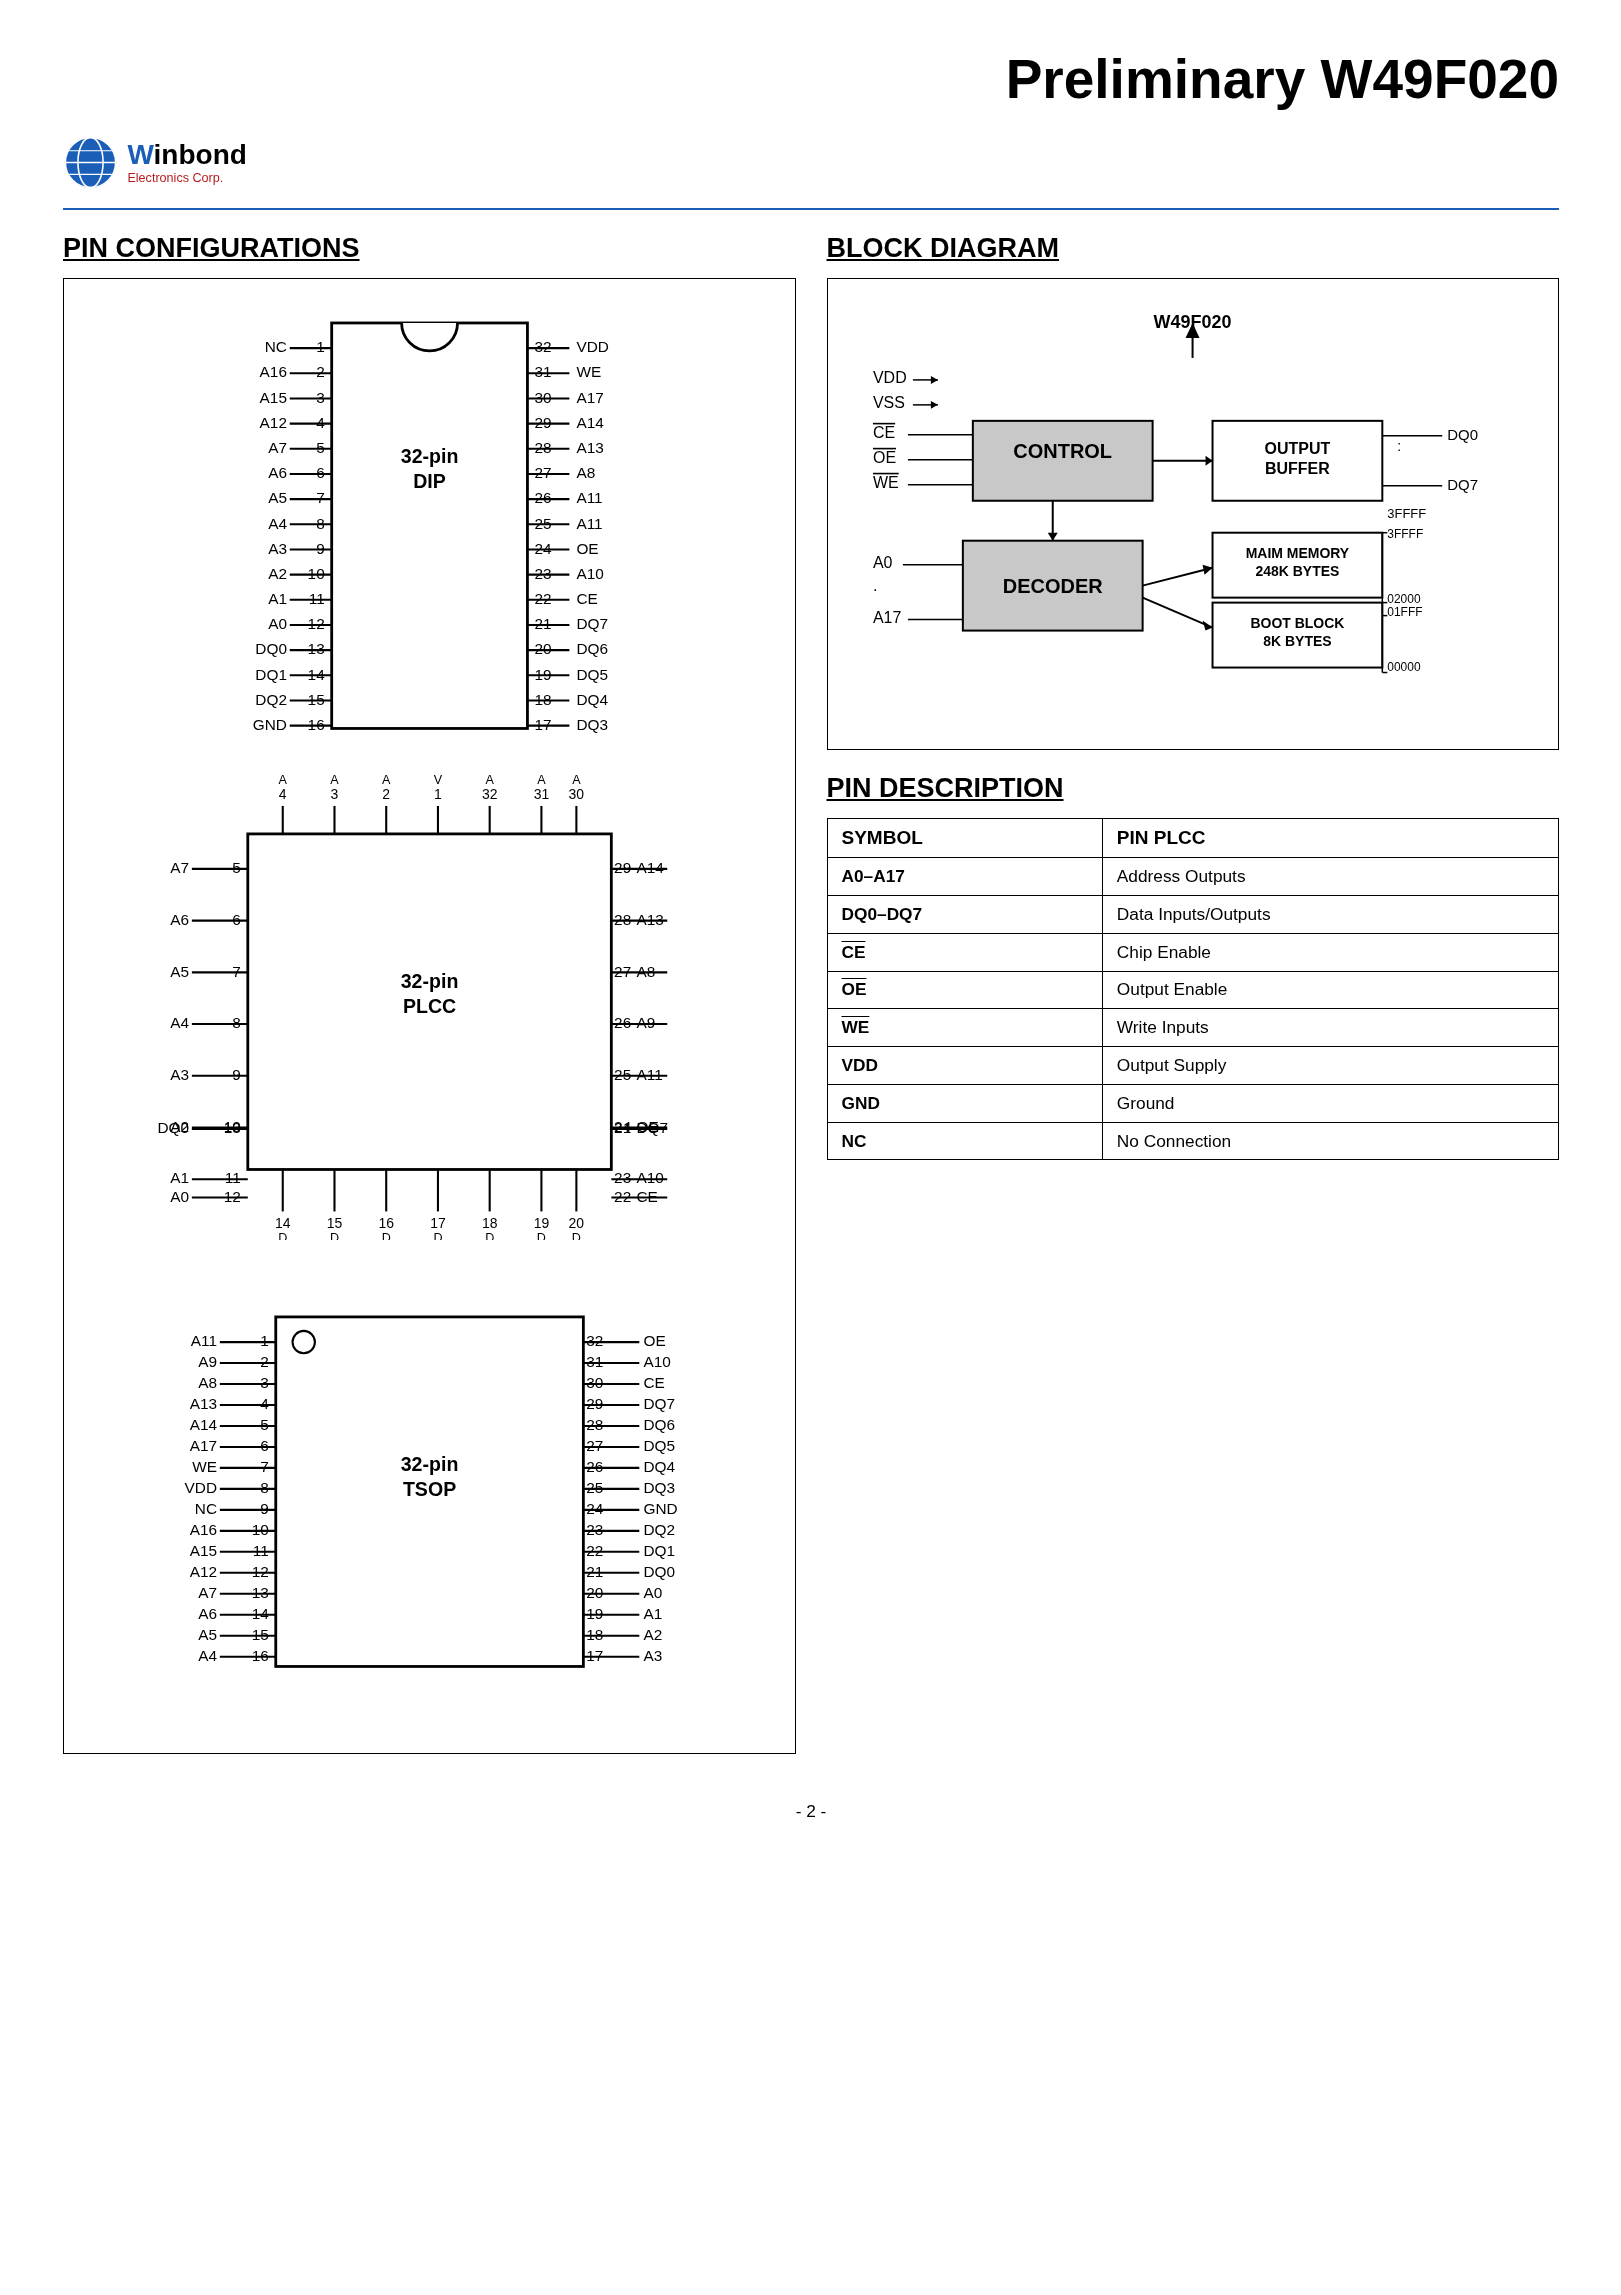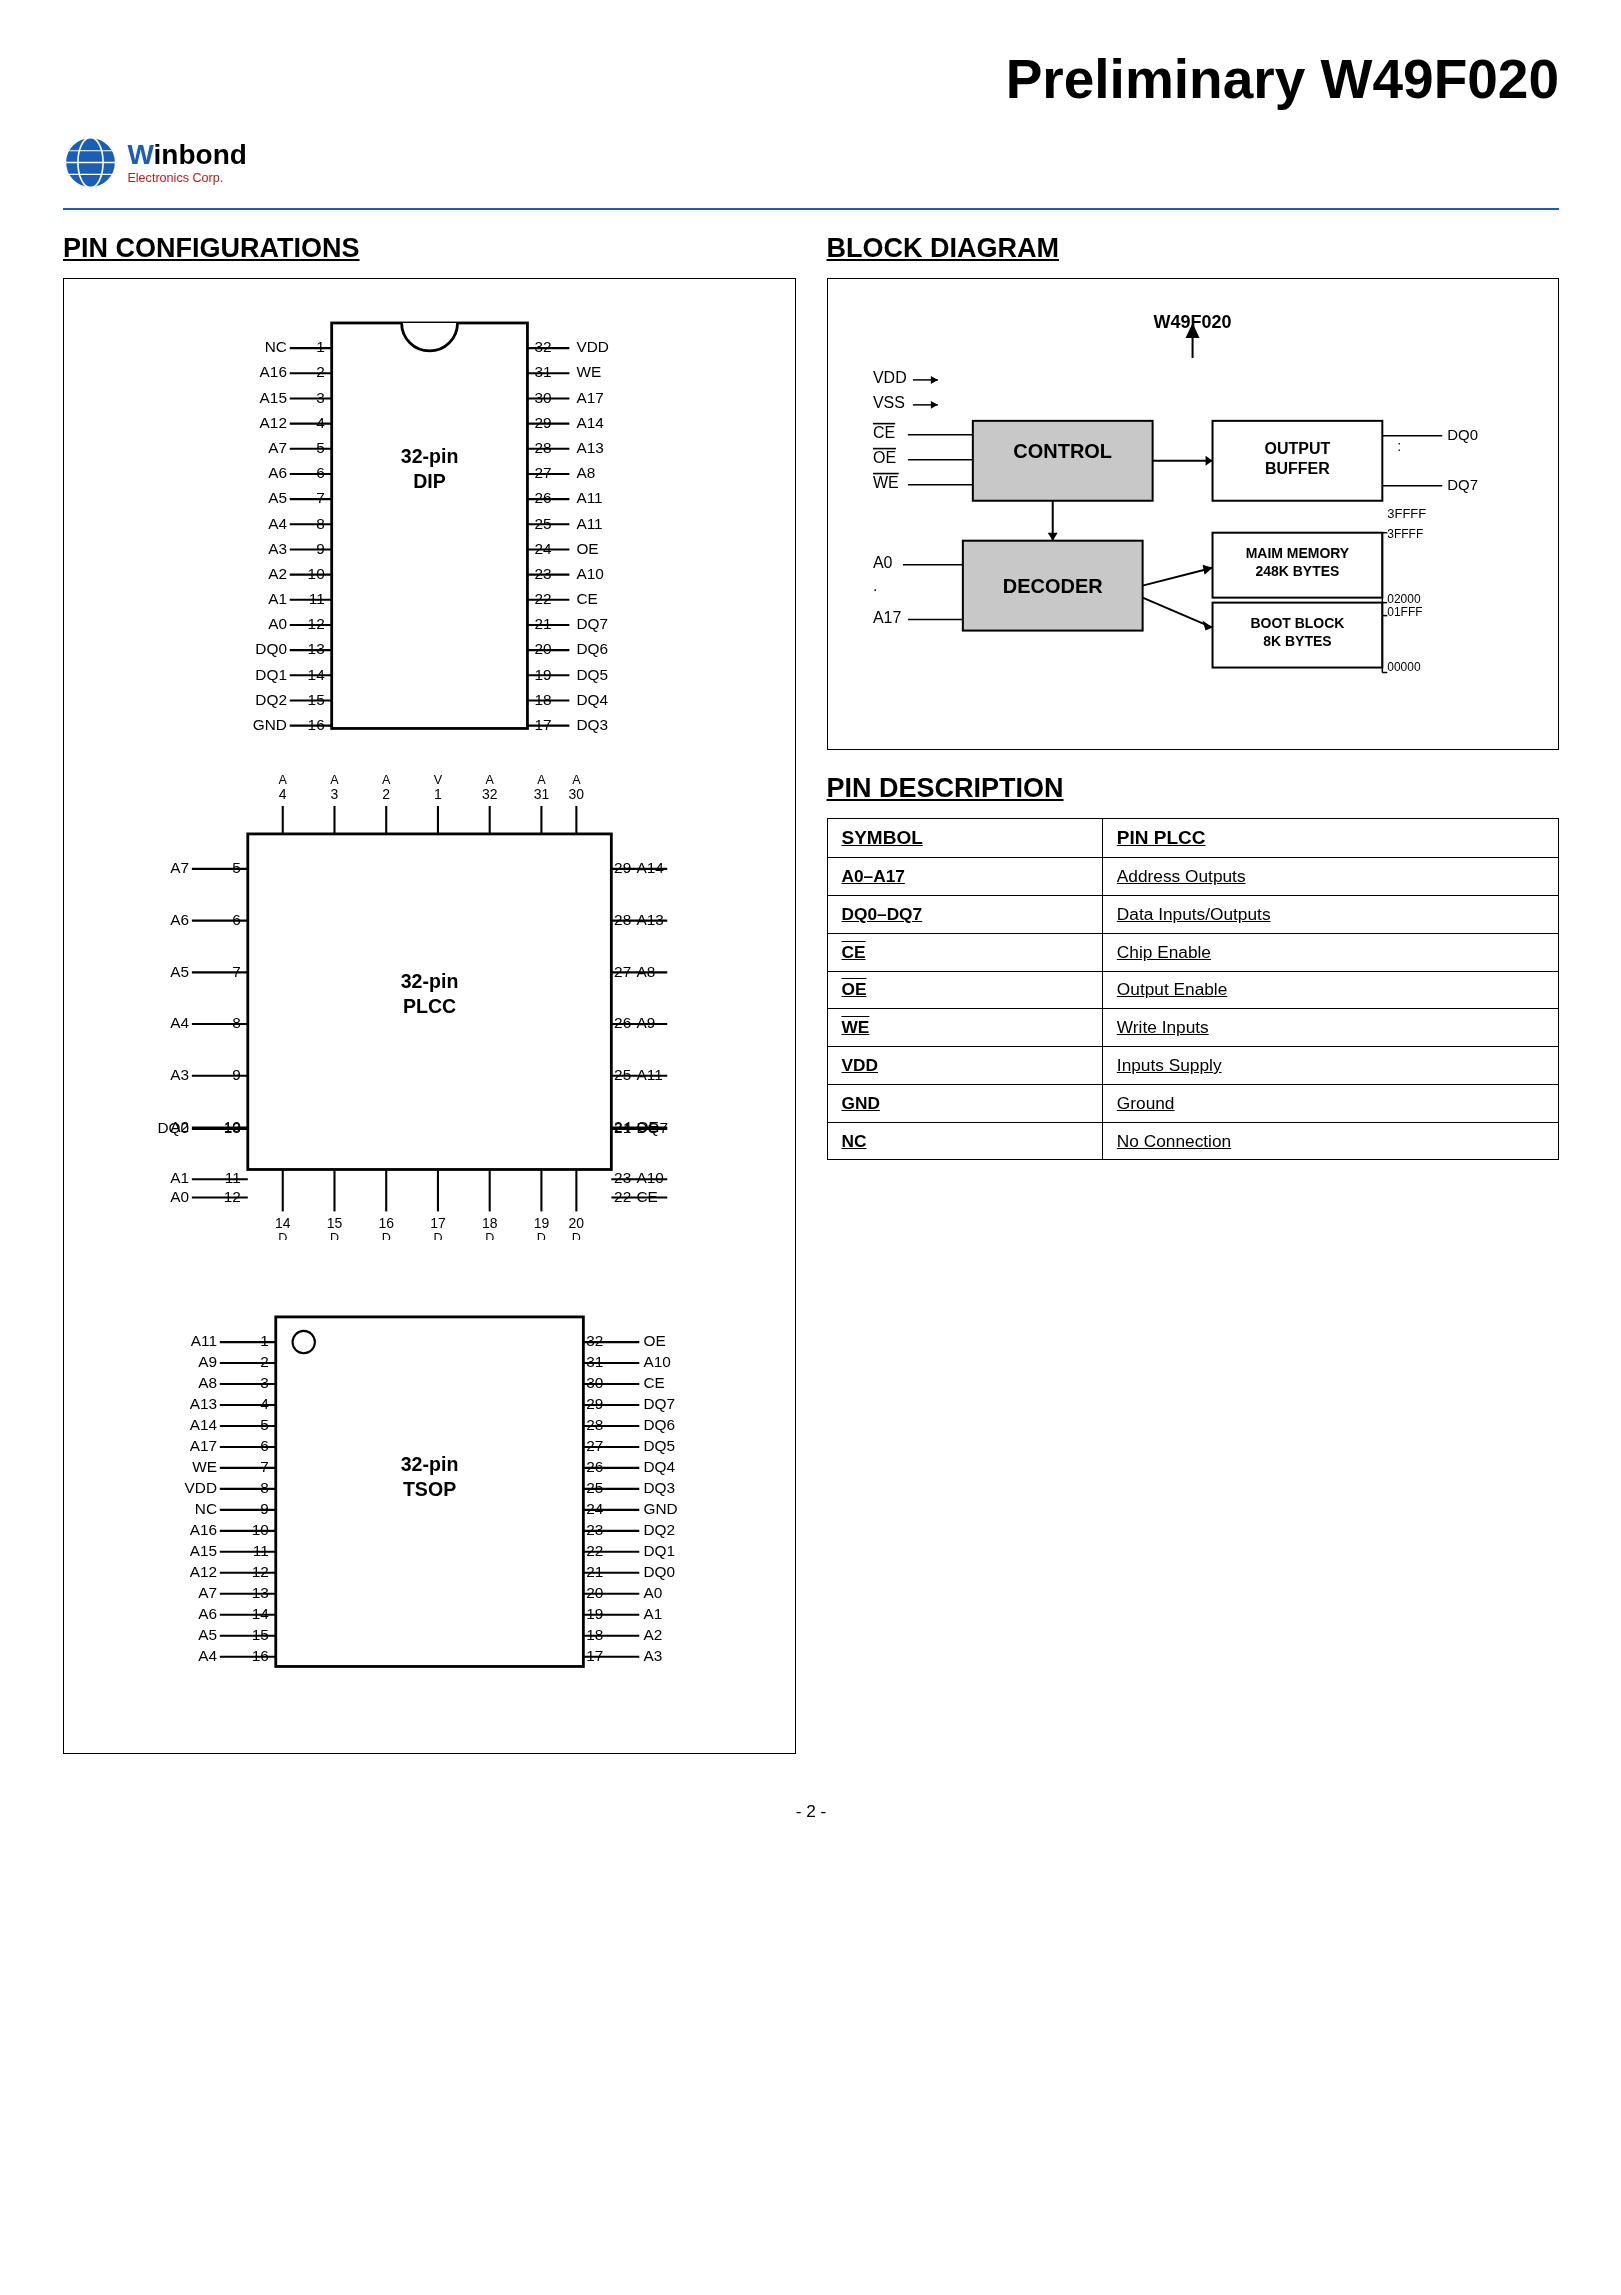--- a/index.html
+++ b/index.html
@@ -58,21 +58,20 @@
     }
     .pin-table {
       width: 100%;
       border-collapse: collapse;
       font-size: 17.3px;
     }
     .pin-table th, .pin-table td {
       border: 1.6px solid #000;
       padding: 7.9px 14px;
       text-align: left;
-      text-decoration: underline;
     }
     .pin-table th {
       background: #fff;
       font-weight: bold;
       font-size: 19px;
     }
     .pin-table td:first-child {
       font-weight: bold;
     }
     .overline {
@@ -564,21 +563,21 @@
           <tr>
             <td><span class="overline">OE</span></td>
             <td>Output Enable</td>
           </tr>
           <tr>
             <td><span class="overline">WE</span></td>
             <td>Write Inputs</td>
           </tr>
           <tr>
             <td>VDD</td>
-            <td>Inputs Supply</td>
+            <td>Output Supply</td>
           </tr>
           <tr>
             <td>GND</td>
             <td>Ground</td>
           </tr>
           <tr>
             <td>NC</td>
             <td>No Connection</td>
           </tr>
         </tbody>

